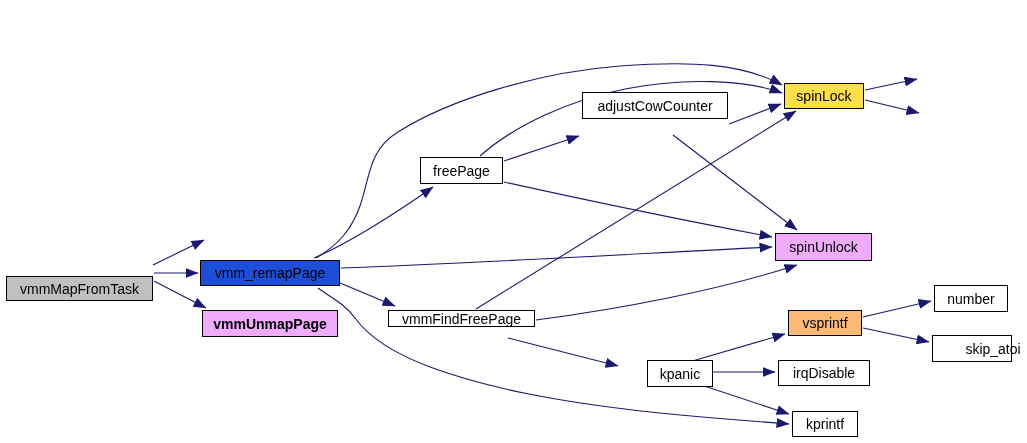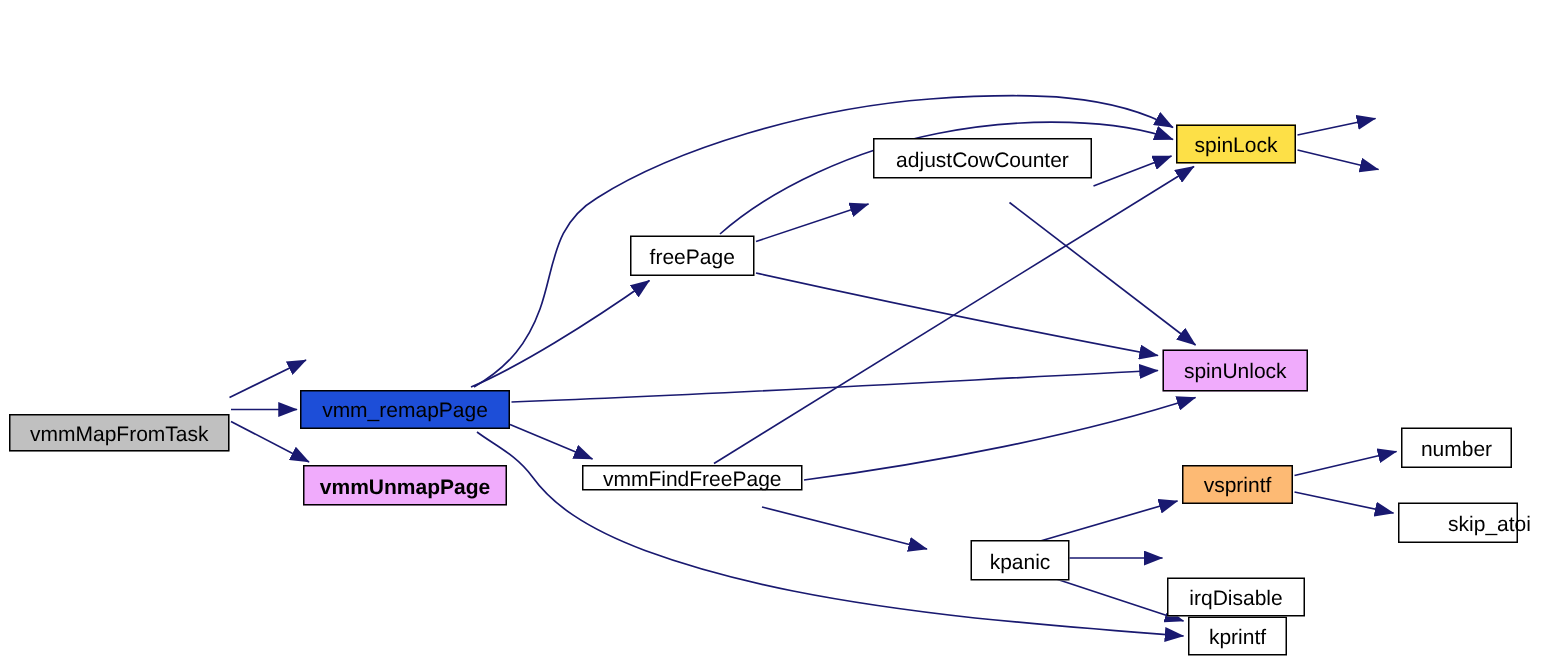--- a/index.html
+++ b/index.html
@@ -66,16 +66,16 @@
       <div class="node" data-interactable="true" style="left: 202px; top: 310px; width: 136px; height: 27px; background: #f0abfc; border-color: rgb(0, 0, 0); font-weight: bold;">vmmUnmapPage</div>
       <div class="node" data-interactable="true" style="left: 420px; top: 157px; width: 83px; height: 27px; background: rgb(255, 255, 255); border-color: rgb(0, 0, 0);">freePage</div>
       <div class="node" data-interactable="true" style="left: 582px; top: 92px; width: 146px; height: 27px; background: rgb(255, 255, 255); border-color: rgb(0, 0, 0);">adjustCowCounter</div>
       <div class="node" data-interactable="true" style="left: 388px; top: 310px; width: 147px; height: 17px; background: rgb(255, 255, 255); border-color: rgb(0, 0, 0);">vmmFindFreePage</div>
       <div class="node" data-interactable="true" style="left: 784px; top: 83px; width: 80px; height: 26px; background: #fde047; border-color: rgb(0, 0, 0);">spinLock</div>
       <div class="node" data-interactable="true" style="left: 775px; top: 233px; width: 97px; height: 28px; background: #f0abfc; border-color: rgb(0, 0, 0);">spinUnlock</div>
       <div class="node" data-interactable="true" style="left: 788px; top: 310px; width: 74px; height: 26px; background: #fdba74; border-color: rgb(0, 0, 0);">vsprintf</div>
       <div class="node" data-interactable="true" style="left: 934px; top: 285px; width: 74px; height: 27px; background: rgb(255, 255, 255); border-color: rgb(0, 0, 0);">number</div>
       <div class="node" data-interactable="true" style="left: 932px; top: 335px; width: 80px; height: 27px; background: rgb(255, 255, 255); border-color: rgb(0, 0, 0); padding-left: 42px;">skip_atoi</div>
       <div class="node" data-interactable="true" style="left: 622px; top: 360px; width: 66px; height: 27px; background: rgb(255, 255, 255); border-color: rgb(0, 0, 0); margin-left: 25px;">kpanic</div>
-      <div class="node" data-interactable="true" style="left: 778px; top: 360px; width: 92px; height: 26px; background: rgb(255, 255, 255); border-color: rgb(0, 0, 0); margin-top: 25px;">irqDisable</div>
+      <div class="node" data-interactable="true" style="left: 778px; top: 360px; width: 92px; height: 26px; background: rgb(255, 255, 255); border-color: rgb(0, 0, 0);">irqDisable</div>
       <div class="node" data-interactable="true" style="left: 792px; top: 411px; width: 66px; height: 26px; background: rgb(255, 255, 255); border-color: rgb(0, 0, 0);">kprintf</div>
     </div>
 </div>
 
 </body></html>

